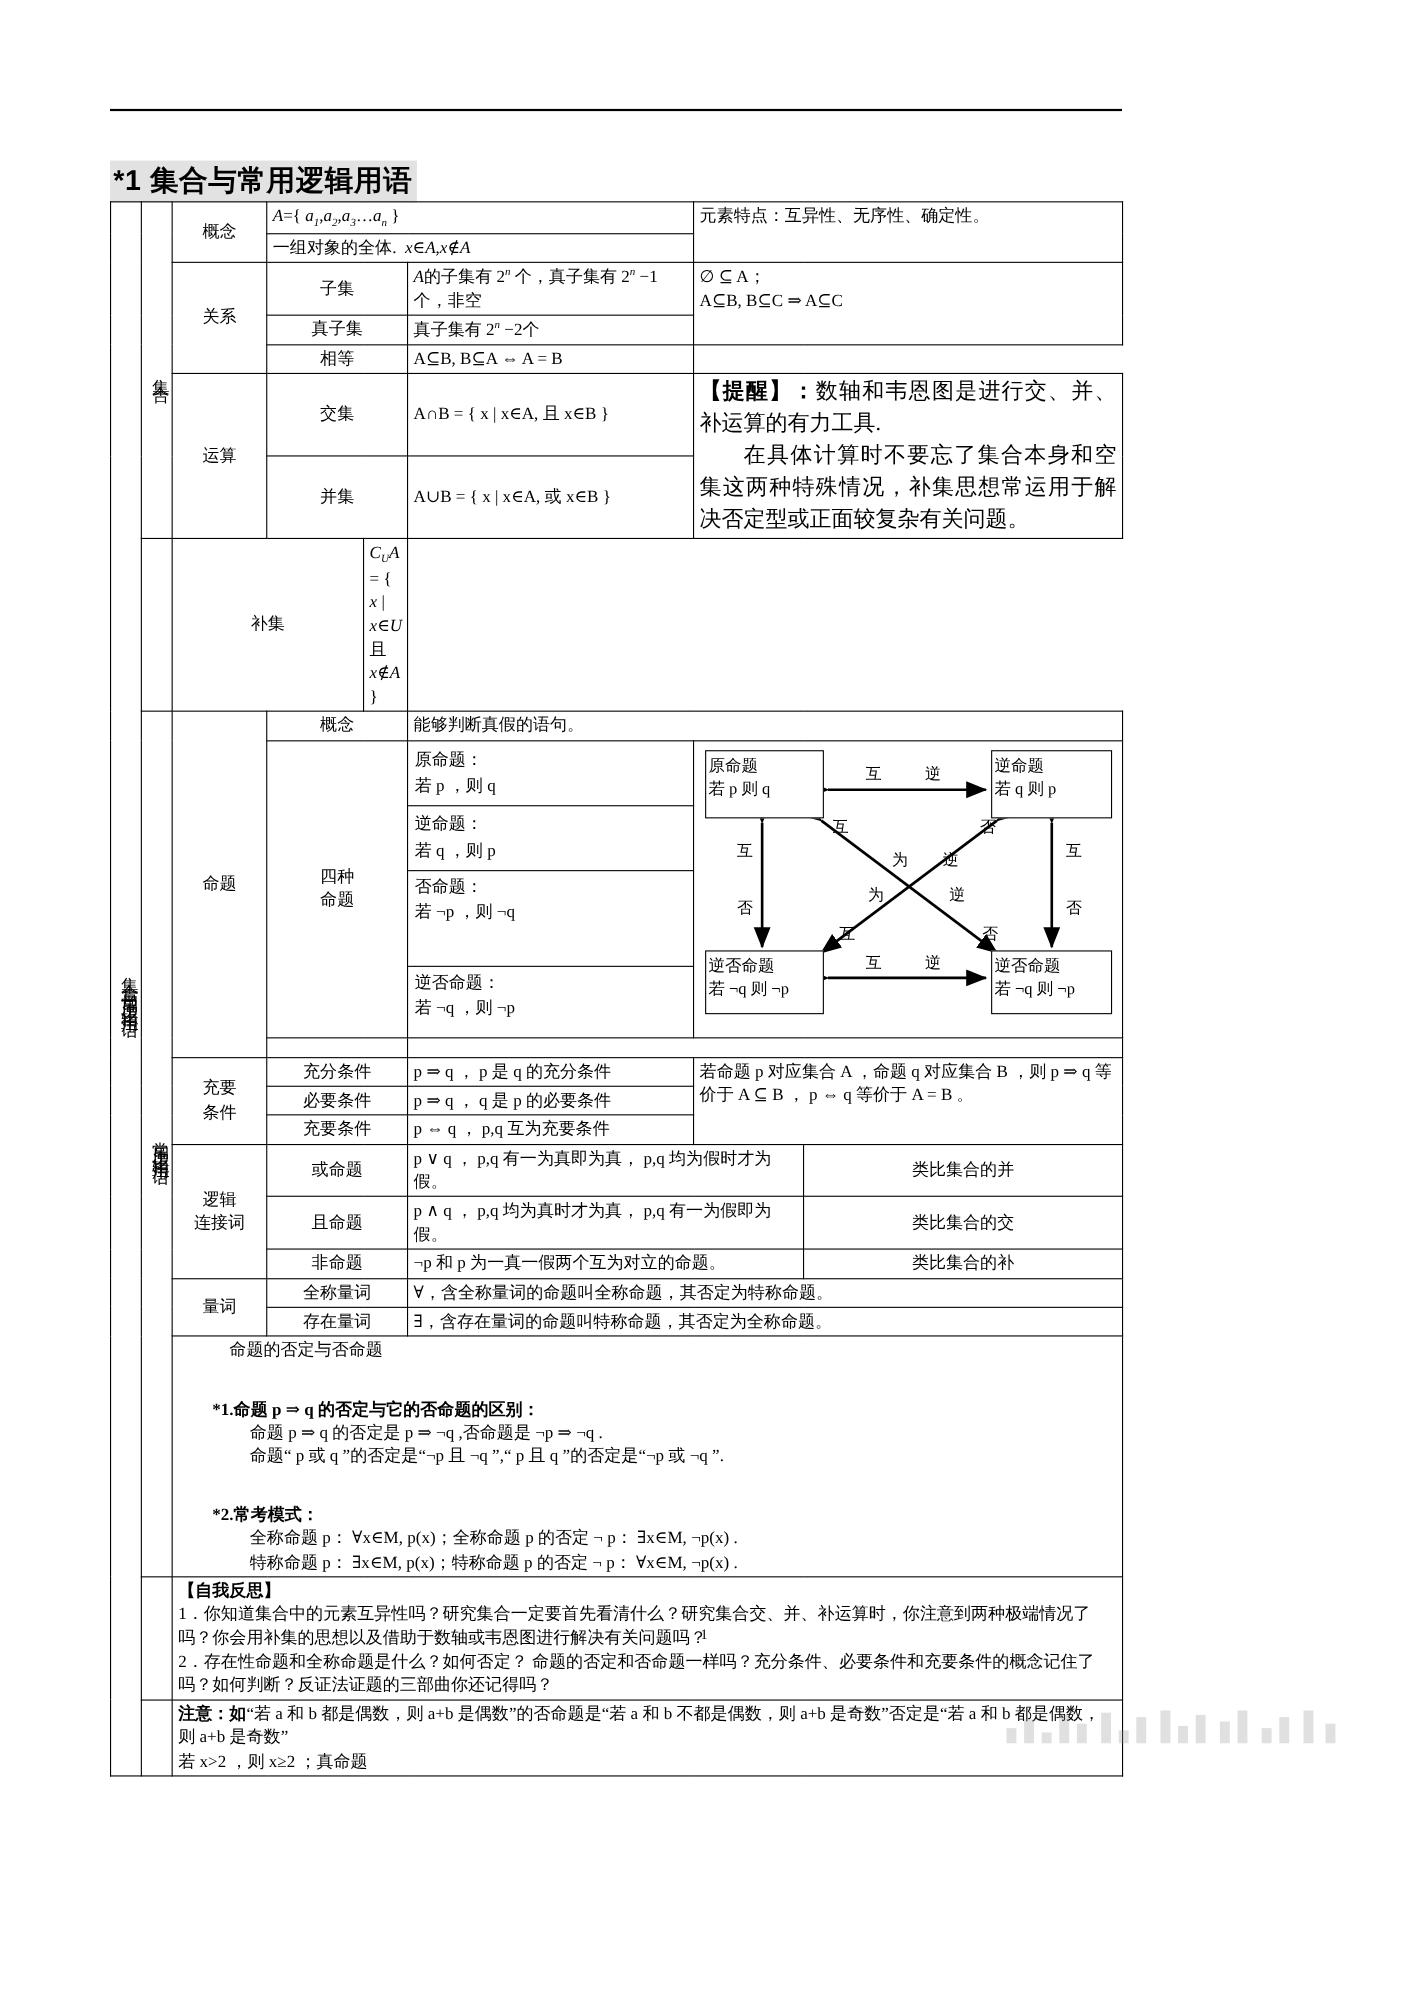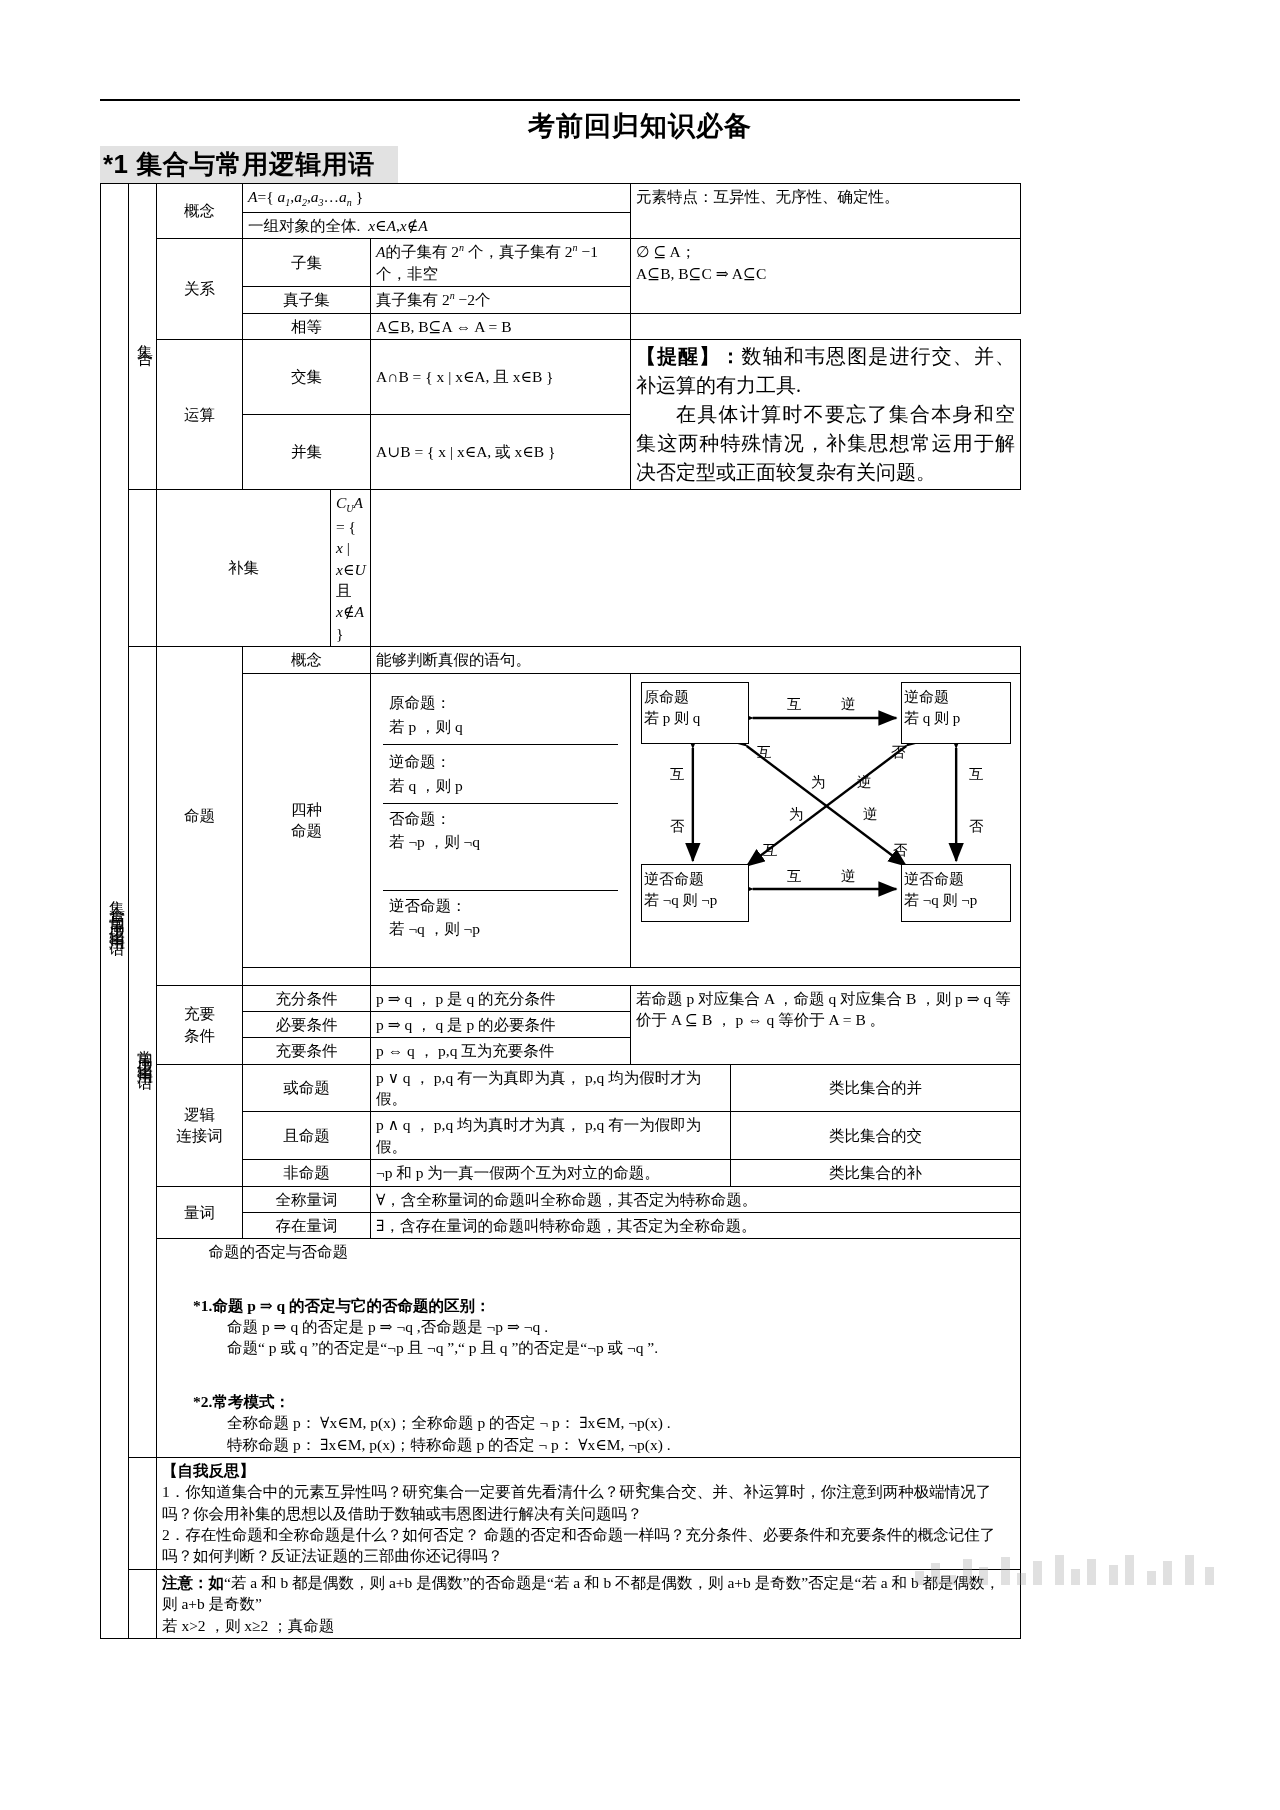--- a/index.html
+++ b/index.html
@@ -24,21 +24,21 @@
     position:absolute;left:0;top:108px;width:1280px;
     text-align:center;
     font-size:27px;font-weight:bold;letter-spacing:1px;
     font-family:"Liberation Sans","DejaVu Sans",sans-serif;
   }
   .sec-head{
     position:absolute;left:100px;top:146px;
     background:#e2e2e2;
     font-family:"Liberation Sans","DejaVu Sans",sans-serif;
     font-size:26px;font-weight:bold;
-    padding:1px 23px 2px 3px;
+    padding:1px 4px 2px 3px;
     letter-spacing:0.5px;
   }
   table.main{
     position:absolute;left:100px;top:183px;
     width:920px;
     border-collapse:collapse;
     table-layout:fixed;
   }
   table.main td{
     border:1px solid #000;
@@ -93,21 +93,20 @@
   }
   .wm-b{position:absolute;bottom:0;width:9px;background:#9a9a9a;}
 </style>
 </head>
 <body>
 
 <div class="page">
 
   <div class="hrule"></div>
 
-  <div class="doc-title">考前回归知识必备</div>
 
   <div class="sec-head">*1  集合与常用逻辑用语</div>
 
   <table class="main">
     <colgroup>
       <col style="width:28px">
         <col style="width:28px">
         <col style="width:86px">
       <col style="width:88px">
         <col style="width:40px">
@@ -190,21 +189,21 @@
       <td class="lbl" rowspan="3">命题</td>
       <td colspan="2" class="lbl2">概念</td>
       <td colspan="3">能够判断真假的语句。</td>
     </tr>
 
     <tr>
       <td colspan="2" class="lbl2" style="vertical-align:middle">
         <div>四种</div>
         <div>命题</div>
       </td>
-      <td style="padding:12px;vertical-align:top">
+      <td style="padding:0;vertical-align:top">
         <table class="inner">
           <tbody>
                 <tr>
             <td style="border-top:0;border-left:0;border-right:0;height:52px">
               <div>原命题：</div>
               <div>若 p ，则 q</div>
             </td>
           </tr>
           <tr>
             <td style="border-left:0;border-right:0;height:52px">

